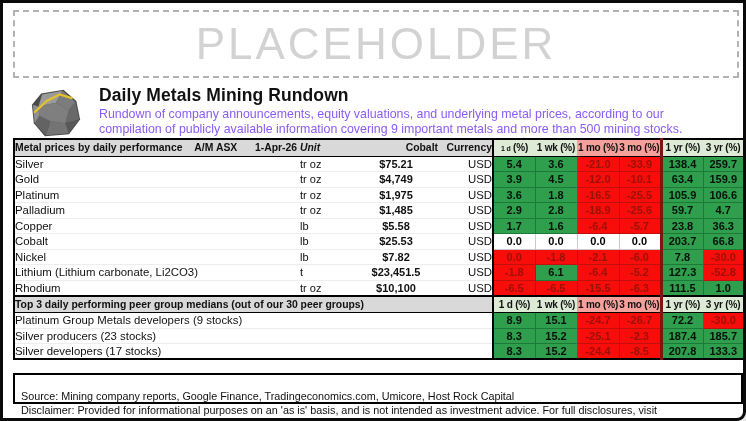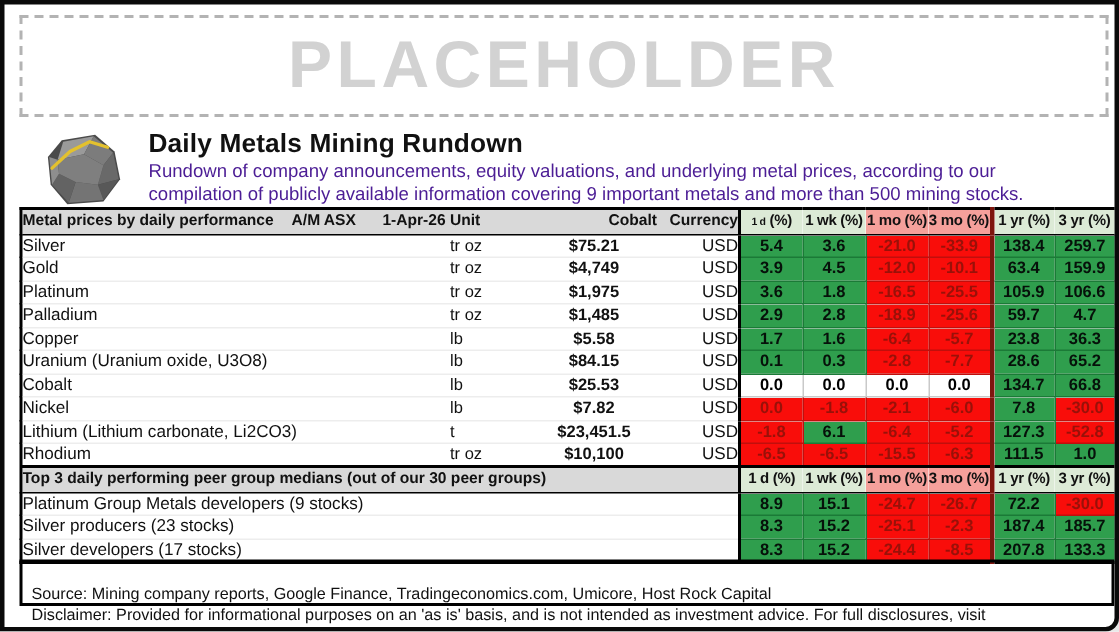--- a/index.html
+++ b/index.html
@@ -2,38 +2,38 @@
 <html style="--green: #2f9e4d; --green_dark: #1b7a37; --red: #f90d0a; --red_dark: #c00f0c; --red_text: #991109; --divider: #7e150e; --header_bg: #d9d9d9; --ph_green: #dcead6; --ph_pink: #f5a09b;"><head>
 <meta charset="utf-8">
 <style>
   html,body{margin:0;padding:0;background:#e8e8e8;}
   .page{position:relative;width:746px;height:421px;background:#fff;border:3px solid #0a0a0a;
         box-sizing:border-box;border-bottom-right-radius:9px;overflow:hidden;
         font-family:"Liberation Sans",sans-serif;color:#111;}
   
   .placeholder{position:absolute;left:10px;top:7px;width:722px;height:64px;
         border:2px dashed #b3b3b3;display:flex;align-items:center;justify-content:center;}
-  .placeholder span{font-size:44px;color:#d2d2d2;letter-spacing:3px;font-weight:700;}
+  .placeholder span{font-size:44px;color:#d2d2d2;letter-spacing:3px;font-weight:400;}
   
   .brand-logo{position:absolute;left:24px;top:85px;width:58px;height:50px;}
   .title{position:absolute;left:96px;top:82px;font-size:17.5px;font-weight:700;letter-spacing:.1px;}
-  .subtitle{position:absolute;left:96px;top:104px;font-size:12.4px;line-height:15.2px;color:#4c1d95;}
+  .subtitle{position:absolute;left:96px;top:104px;font-size:12.4px;line-height:15.2px;color:#8b5cf6;}
   
   table.rundown{position:absolute;left:10px;top:135px;width:730px;border-collapse:collapse;
         table-layout:fixed;border:2px solid #000;}
   .rundown th,.rundown td{padding:0;overflow:hidden;white-space:nowrap;vertical-align:middle;}
   .rundown thead tr,.rundown .sec2h{height:17px;}
   .rundown tbody tr{height:15.5px;}
   
   .hrow th{background:var(--header_bg,#d9d9d9);font-size:10.4px;font-weight:700;text-align:left;
         border-bottom:1px solid #000;}
   .h-name{padding-left:9px;}
   .h-name .exch{margin-left:9px;}
   .h-date{text-align:center !important;font-size:10.2px;}
-  .h-unit{padding-left:20px;}
+  .h-unit{padding-left:20px;font-style:italic;}
   .h-price{text-align:right !important;padding-right:2px;}
   .h-curr{text-align:right !important;padding-right:3px;}
   
   th.ph{font-size:10px;font-weight:700;text-align:center !important;letter-spacing:-.2px;}
   th.pg{background:var(--ph_green,#dcead6);}
   th.pp{background:var(--ph_pink,#f5a09b);}
   th.ph .tiny{font-size:7px;}
   
   .c-name{font-size:11.4px;padding-left:11px;border-bottom:1px solid #ededed;}
   .c-unit{font-size:11px;padding-left:20px;border-bottom:1px solid #ededed;}
@@ -170,41 +170,29 @@
           <td class="c-price">$5.58</td>
           <td class="c-curr">USD</td>
           <td class="c-perf cg pfirst">1.7</td>
           <td class="c-perf cg">1.6</td>
           <td class="c-perf cr">-6.4</td>
           <td class="c-perf cr pdiv">-5.7</td>
           <td class="c-perf cg">23.8</td>
           <td class="c-perf cg">36.3</td>
         </tr>
         <tr>
-          <td class="c-name" colspan="2">Uranium (Uranium oxide, U3O8)</td>
-          <td class="c-unit">lb</td>
-          <td class="c-price">$84.15</td>
-          <td class="c-curr">USD</td>
-          <td class="c-perf cg pfirst">0.1</td>
-          <td class="c-perf cg">0.3</td>
-          <td class="c-perf cr">-2.8</td>
-          <td class="c-perf cr pdiv">-7.7</td>
-          <td class="c-perf cg">28.6</td>
-          <td class="c-perf cg">65.2</td>
-        </tr>
-        <tr>
           <td class="c-name" colspan="2">Cobalt</td>
           <td class="c-unit">lb</td>
           <td class="c-price">$25.53</td>
           <td class="c-curr">USD</td>
           <td class="c-perf cw pfirst">0.0</td>
           <td class="c-perf cw">0.0</td>
           <td class="c-perf cw">0.0</td>
           <td class="c-perf cw pdiv">0.0</td>
-          <td class="c-perf cg">134.7</td>
+          <td class="c-perf cg">203.7</td>
           <td class="c-perf cg">66.8</td>
         </tr>
         <tr>
           <td class="c-name" colspan="2">Nickel</td>
           <td class="c-unit">lb</td>
           <td class="c-price">$7.82</td>
           <td class="c-curr">USD</td>
           <td class="c-perf cr pfirst">0.0</td>
           <td class="c-perf cr">-1.8</td>
           <td class="c-perf cr">-2.1</td>

